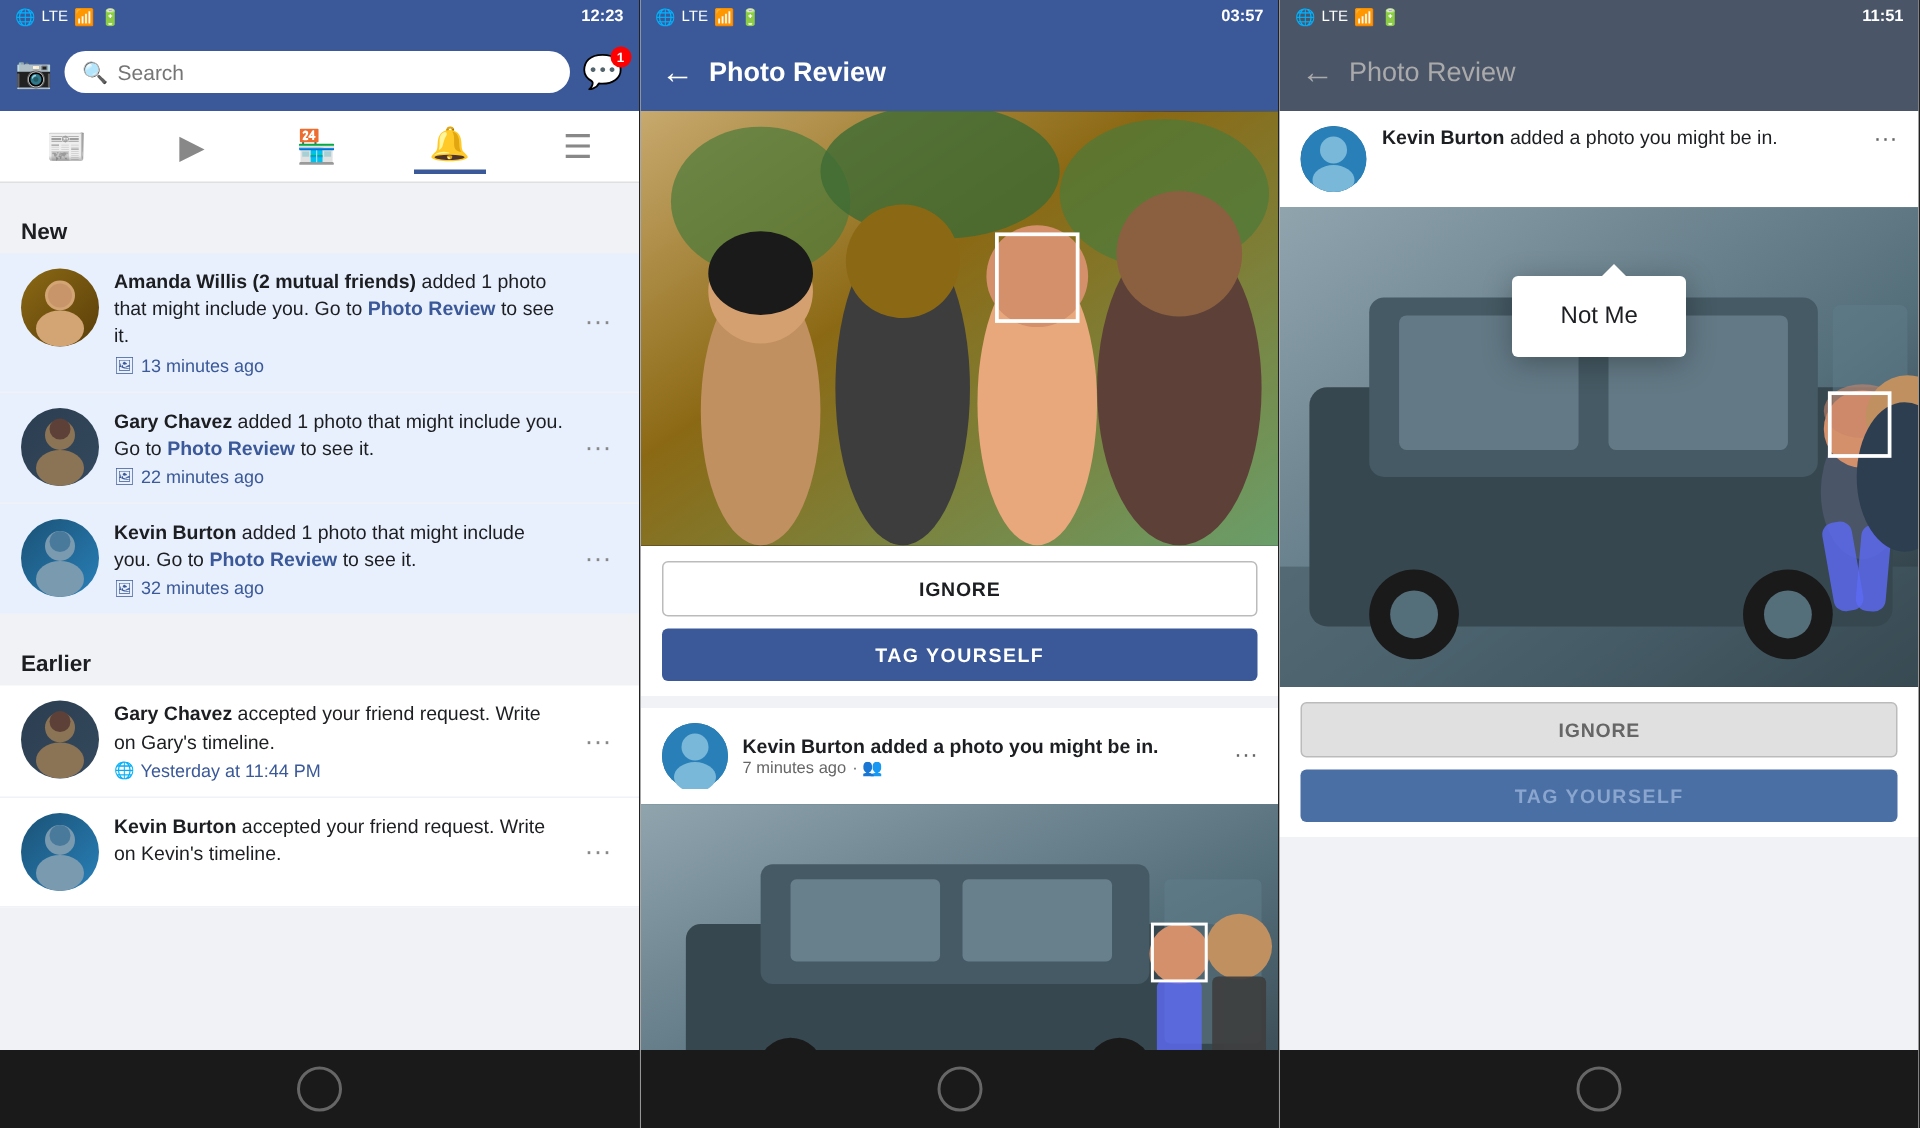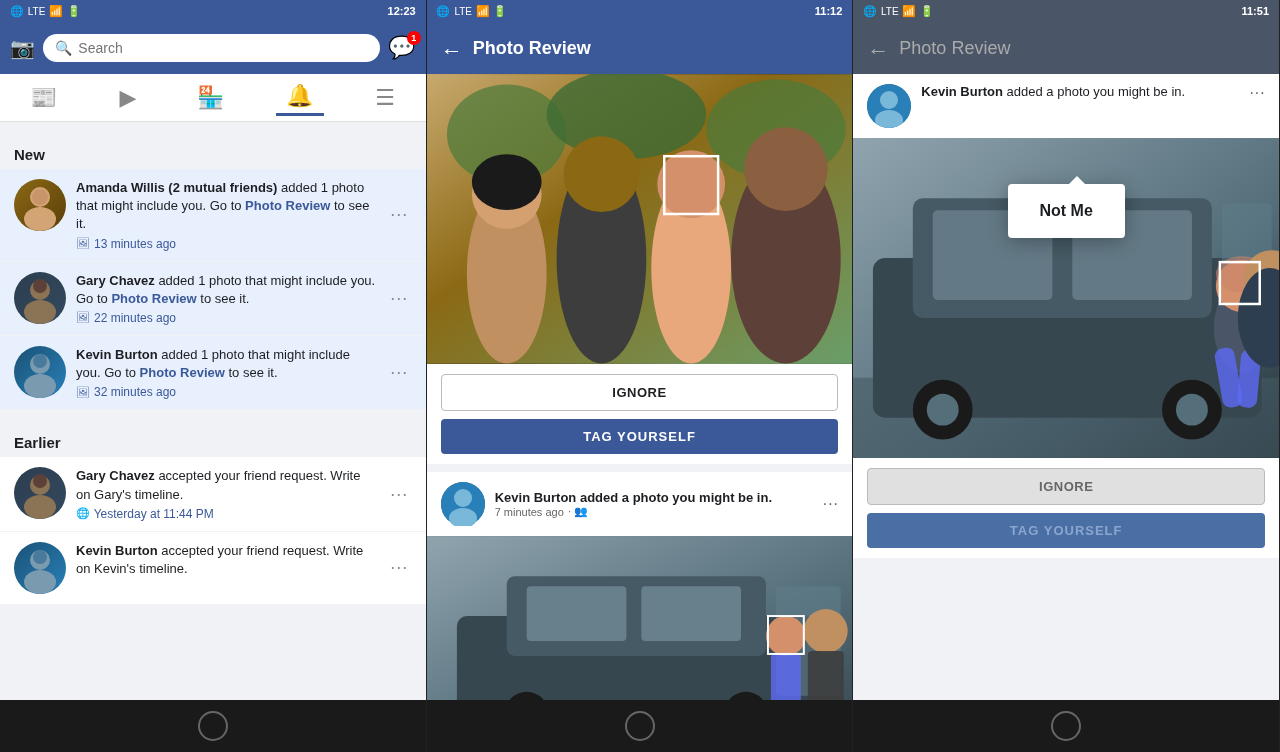--- a/index.html
+++ b/index.html
@@ -293,21 +293,21 @@
       z-index: 10;
       display: flex;
       justify-content: center;
     }
     .popup-box {
       background: #fff;
       border-radius: 4px;
       box-shadow: 0 4px 20px rgba(0,0,0,0.3);
       padding: 18px 32px;
       font-size: 16px;
-      font-weight: 700;
+      font-weight: 400;
       color: #1c1e21;
       position: relative;
     }
     .popup-box::after {
       content: '';
       position: absolute;
       top: -8px;
       right: 40px;
       width: 0;
       height: 0;
@@ -539,21 +539,21 @@
 
 <div class="panel">
 
   <div class="status-bar">
     <div class="status-left">
       <span>🌐</span>
       <span style="font-size:10px">LTE</span>
       <span>📶</span>
       <span>🔋</span>
     </div>
-    <div class="status-right">11:12</div>
+    <div class="status-right">03:57</div>
   </div>
 
   <div class="p2-header">
     <span class="back-arrow">←</span>
     <span class="p2-title">Photo Review</span>
   </div>
 
   <div class="panel-content">
     <div class="photo-review-content">
 

